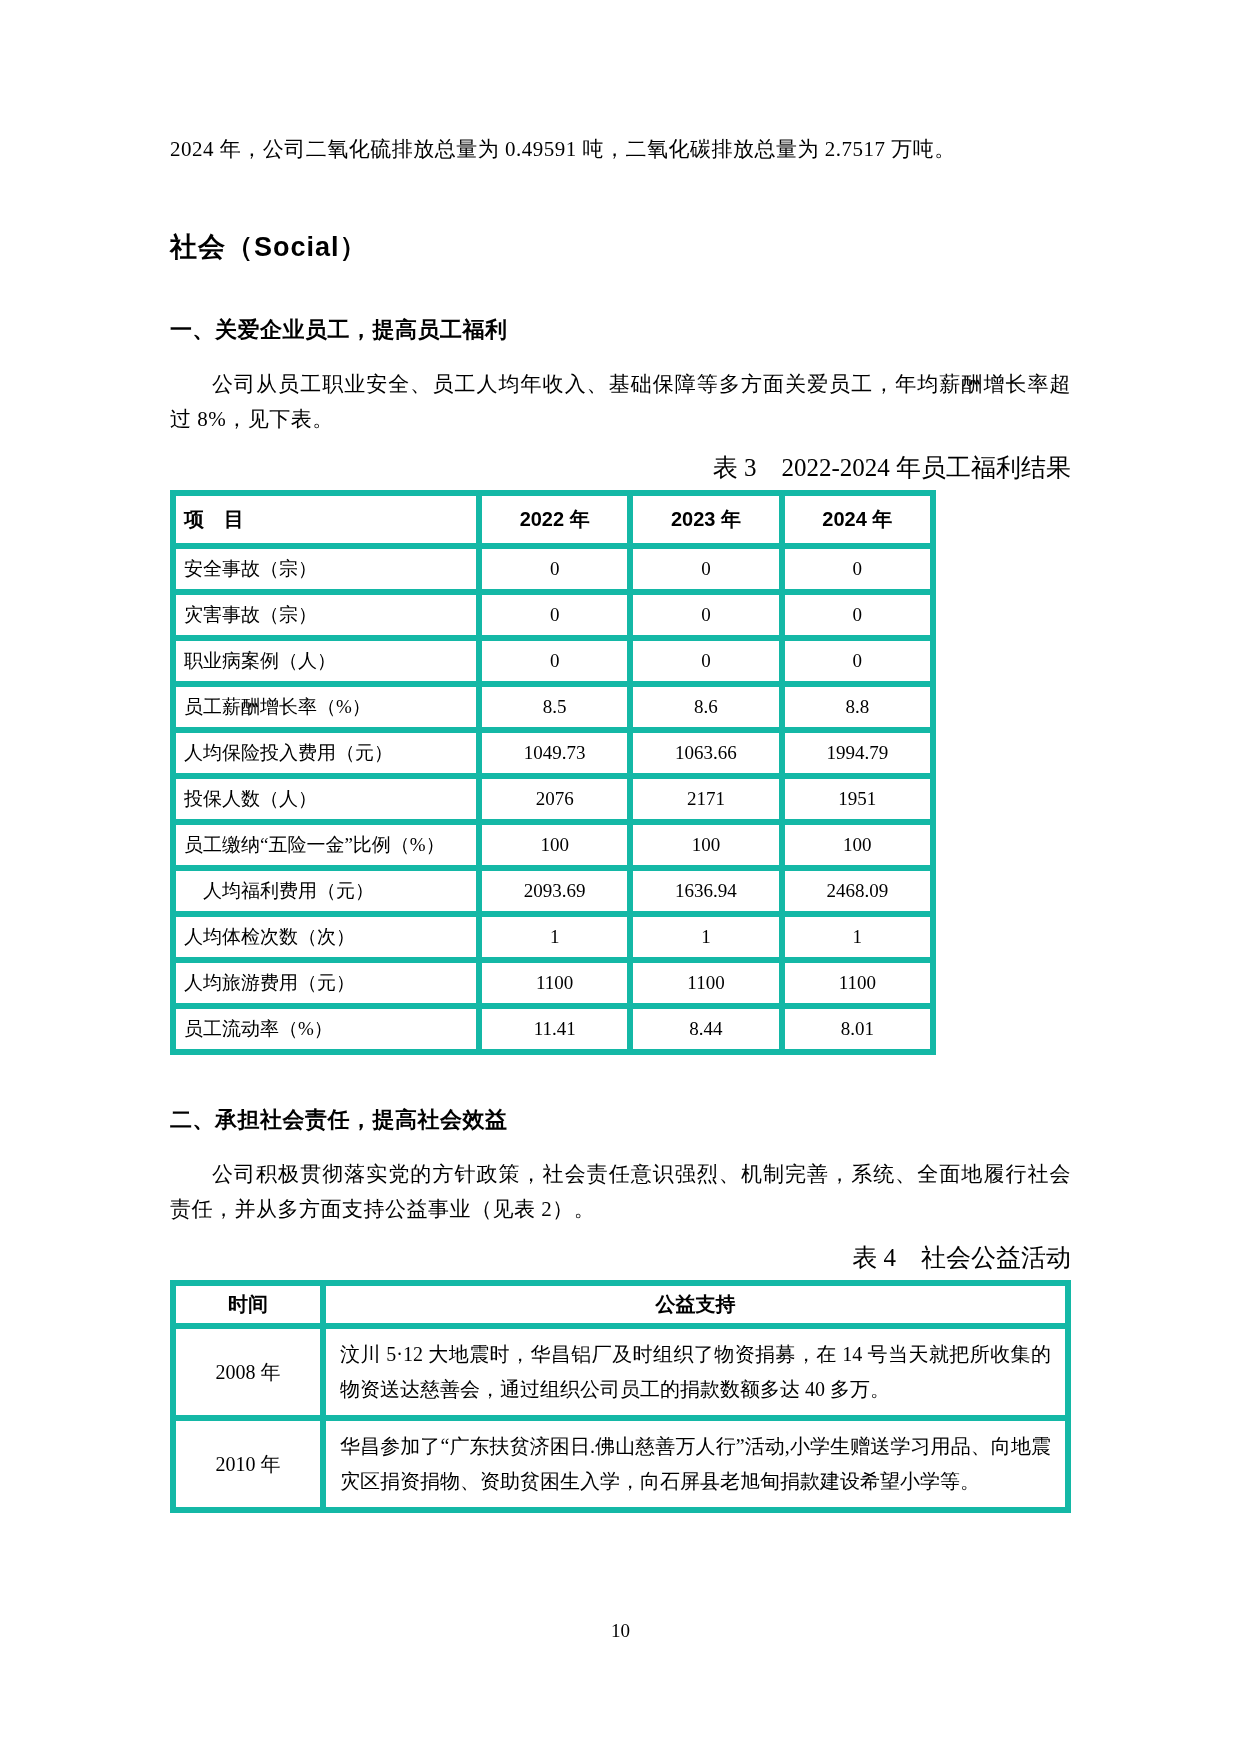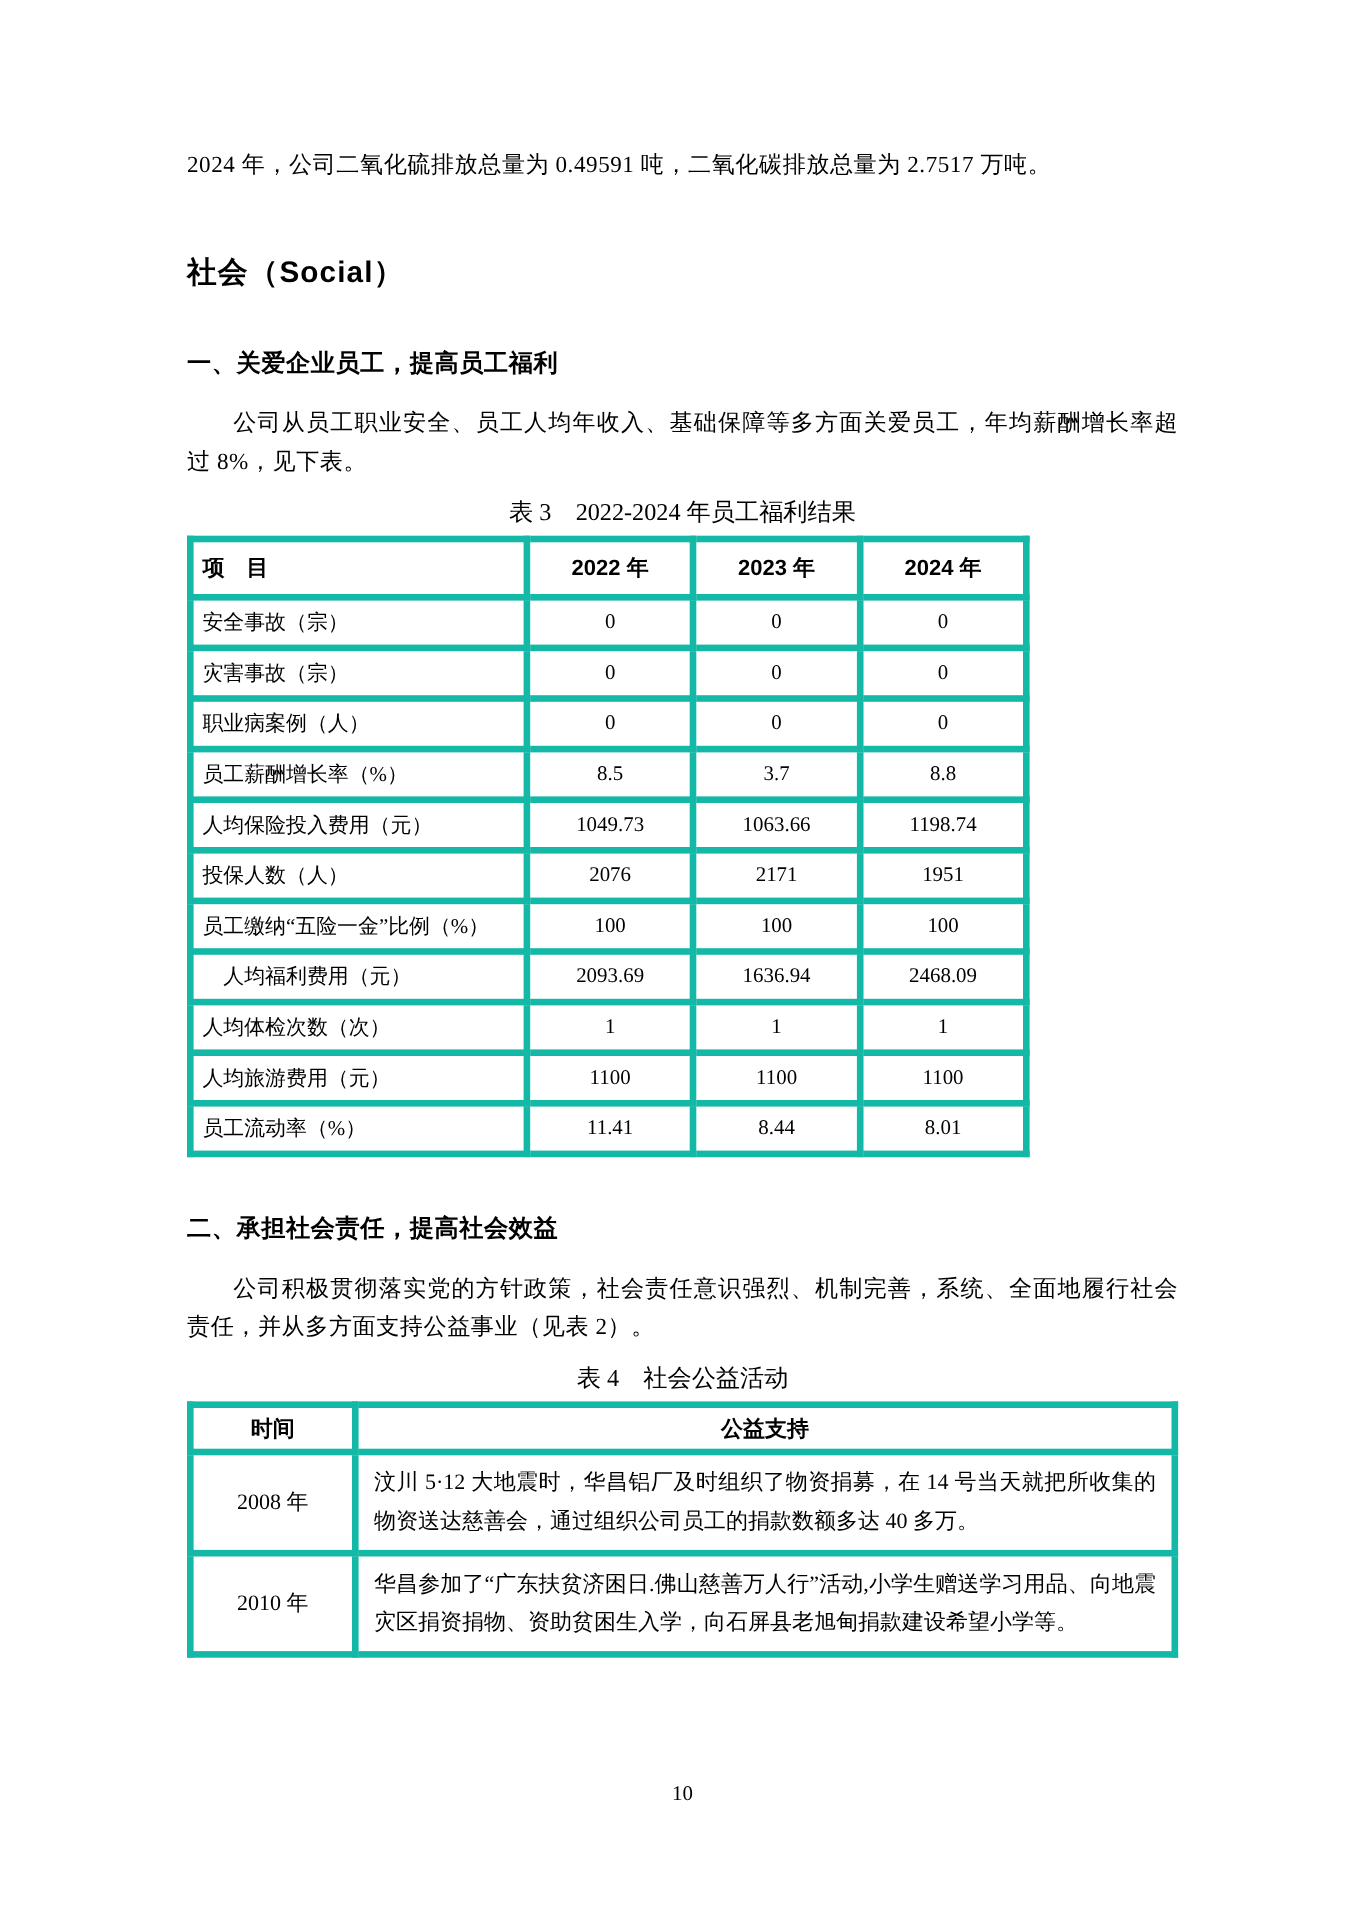--- a/index.html
+++ b/index.html
@@ -15,21 +15,21 @@
   .main-heading{
     font-family:"Liberation Sans","DejaVu Sans",sans-serif;
     font-size:27px;font-weight:bold;
     margin:62px 0 0 0;letter-spacing:1px;
   }
   .section-heading{
     font-family:"Liberation Sans","DejaVu Sans",sans-serif;
     font-size:22px;font-weight:bold;margin:50px 0 0 0;letter-spacing:0.5px;
   }
   .after-heading{margin-top:22px;}
-  .table-caption{font-size:22px;text-align:center;margin:14px 0 6px 0;}
+  .table-caption{font-size:25px;text-align:right;margin:14px 0 6px 0;}
   table{border-collapse:collapse;table-layout:fixed;}
   th,td{border:6px solid #14b8a6;}
   
   .t3{width:766px;font-size:19px;}
   .t3 .c-label{width:306px;}
   .t3 th{
     font-family:"Liberation Sans","DejaVu Sans",sans-serif;
     font-size:20px;font-weight:bold;padding:10px 4px;text-align:center;
   }
   .t3 th:first-child{text-align:left;padding-left:8px;}
@@ -95,28 +95,28 @@
         </tr>
         <tr>
           <td>职业病案例（人）</td>
           <td>0</td>
           <td>0</td>
           <td>0</td>
         </tr>
         <tr>
           <td>员工薪酬增长率（%）</td>
           <td>8.5</td>
-          <td>3.7</td>
+          <td>8.6</td>
           <td>8.8</td>
         </tr>
         <tr>
           <td>人均保险投入费用（元）</td>
           <td>1049.73</td>
           <td>1063.66</td>
-          <td>1198.74</td>
+          <td>1994.79</td>
         </tr>
         <tr>
           <td>投保人数（人）</td>
           <td>2076</td>
           <td>2171</td>
           <td>1951</td>
         </tr>
         <tr>
           <td>员工缴纳“五险一金”比例（%）</td>
           <td>100</td>

